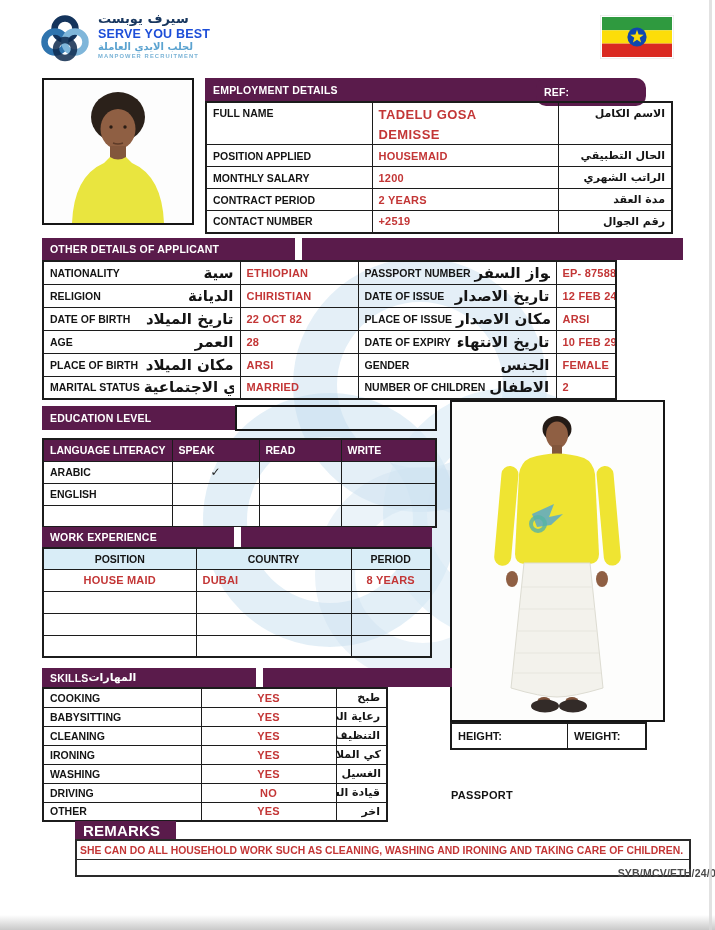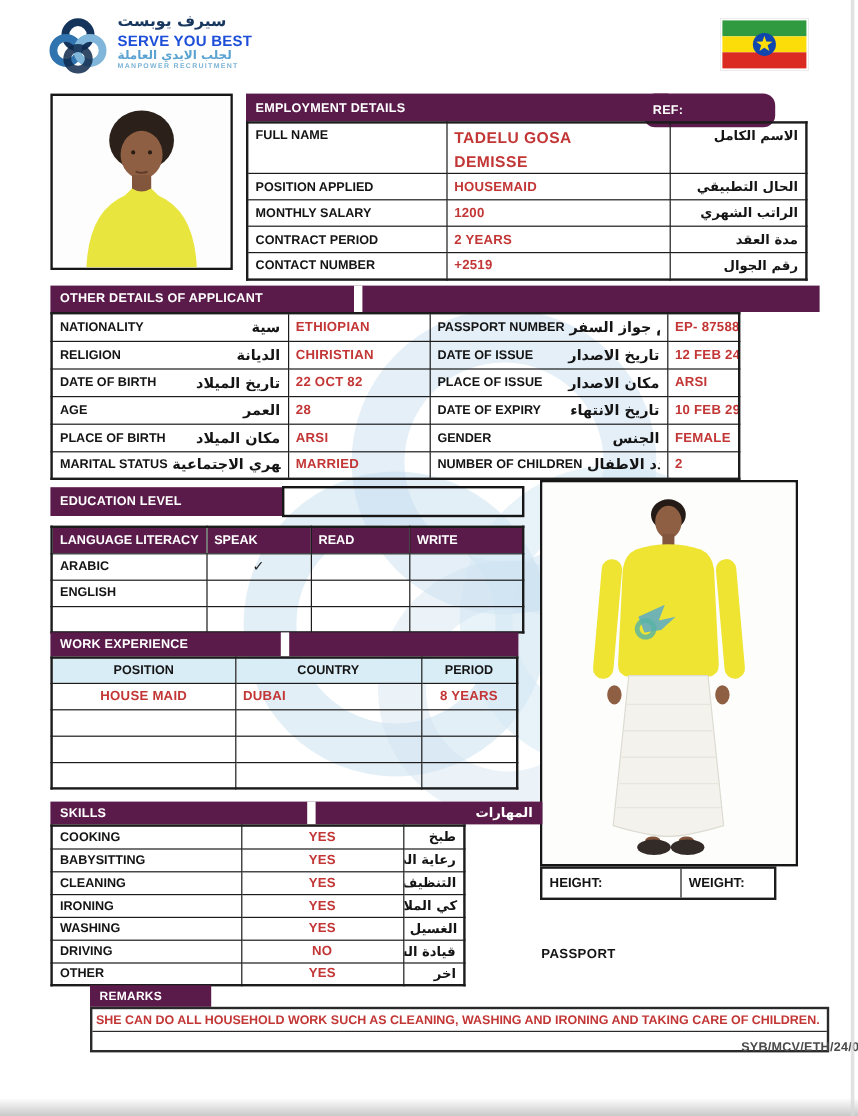--- a/index.html
+++ b/index.html
@@ -11,21 +11,21 @@
        font-size:10.5px;display:flex;align-items:center;padding:0 8px;letter-spacing:.2px;}
   .notch{position:absolute;top:0;bottom:0;width:7px;background:#fff;}
   
   table{border-collapse:collapse;table-layout:fixed;border:2px solid #1c1c1c;}
   td{border:1px solid #1c1c1c;padding:0 6px;font-weight:bold;color:#141414;font-size:10.5px;
      overflow:hidden;white-space:nowrap;box-sizing:border-box;vertical-align:middle;}
   .val{color:#c33636;font-size:11px;letter-spacing:.2px;}
   .ar{font-family:"DejaVu Sans",sans-serif;direction:rtl;text-align:right;font-size:11px;}
   .dual{display:flex;justify-content:space-between;align-items:center;gap:4px;overflow:hidden;}
   .dual .en{white-space:nowrap;}
-  .dual .ars{font-family:"DejaVu Sans",sans-serif;direction:rtl;font-size:12px;white-space:nowrap;}
+  .dual .ars{font-family:"DejaVu Sans",sans-serif;direction:rtl;font-size:15px;white-space:nowrap;}
   .pre{white-space:pre-line;line-height:1.5;font-size:13px;letter-spacing:.4px;}
   .ph td{background:#5a1b4b;color:#fff;font-size:10.5px;}
   .wh td{background:#d9edf7;text-align:center;font-size:10.5px;}
   .ctr{text-align:center;}
   .check{font-family:"DejaVu Sans",sans-serif;font-size:12px;text-align:center;color:#222;}
   
   .logo-wrap{position:absolute;left:38px;top:12px;display:flex;gap:6px;align-items:flex-start;}
   .logo-text{display:flex;flex-direction:column;line-height:1.12;}
   .lg-ar{font-family:"DejaVu Sans",sans-serif;direction:rtl;text-align:left;font-size:13px;font-weight:bold;color:#18375f;}
   .lg-en{font-size:12.5px;font-weight:bold;color:#1d4ed8;letter-spacing:.2px;}
@@ -360,21 +360,21 @@
     </svg>
   </div>
 
   <div class="hw">
     <div>HEIGHT:</div>
     <div>WEIGHT:</div>
   </div>
 
   <span class="plabel">PASSPORT</span>
 
-  <div class="bar" style="left:42px;top:668px;width:410px;height:19px;justify-content:space-between;">
+  <div class="bar" style="left:42px;top:668px;width:410px;height:19px;justify-content:flex-start;">
     <span>SKILLS</span>
     <span class="ars" style="font-family:'DejaVu Sans',sans-serif;direction:rtl;font-size:11px;">المهارات</span>
     <span class="notch" style="left:214px;"></span>
   </div>
   <table class="abs" style="left:42px;top:687px;width:346px;">
     <colgroup>
         <col style="width:158px">
         <col style="width:135px">
         <col>
       </colgroup>
@@ -410,21 +410,21 @@
       <td class="ar">قيادة السيارة</td>
     </tr>
     <tr style="height:19px;">
       <td>OTHER</td>
       <td class="val ctr">YES</td>
       <td class="ar">اخر</td>
     </tr>
   </tbody>
     </table>
 
-  <div class="bar" style="left:75px;top:821px;width:101px;height:18px;font-size:10px;">
+  <div class="bar" style="left:75px;top:821px;width:101px;height:18px;font-size:15px;">
     <span>REMARKS</span>
   </div>
   <div class="abs" style="left:75px;top:839px;width:616px;height:38px;border:2px solid #2a2a2a;">
     <div class="remark-text">SHE CAN DO ALL HOUSEHOLD WORK SUCH AS CLEANING, WASHING AND IRONING AND TAKING CARE OF CHILDREN.</div>
   </div>
   <span class="code">SYB/MCV/ETH/24/09</span>
 
   <div class="edge-bottom"></div>
   <div class="edge-right"></div>
 

